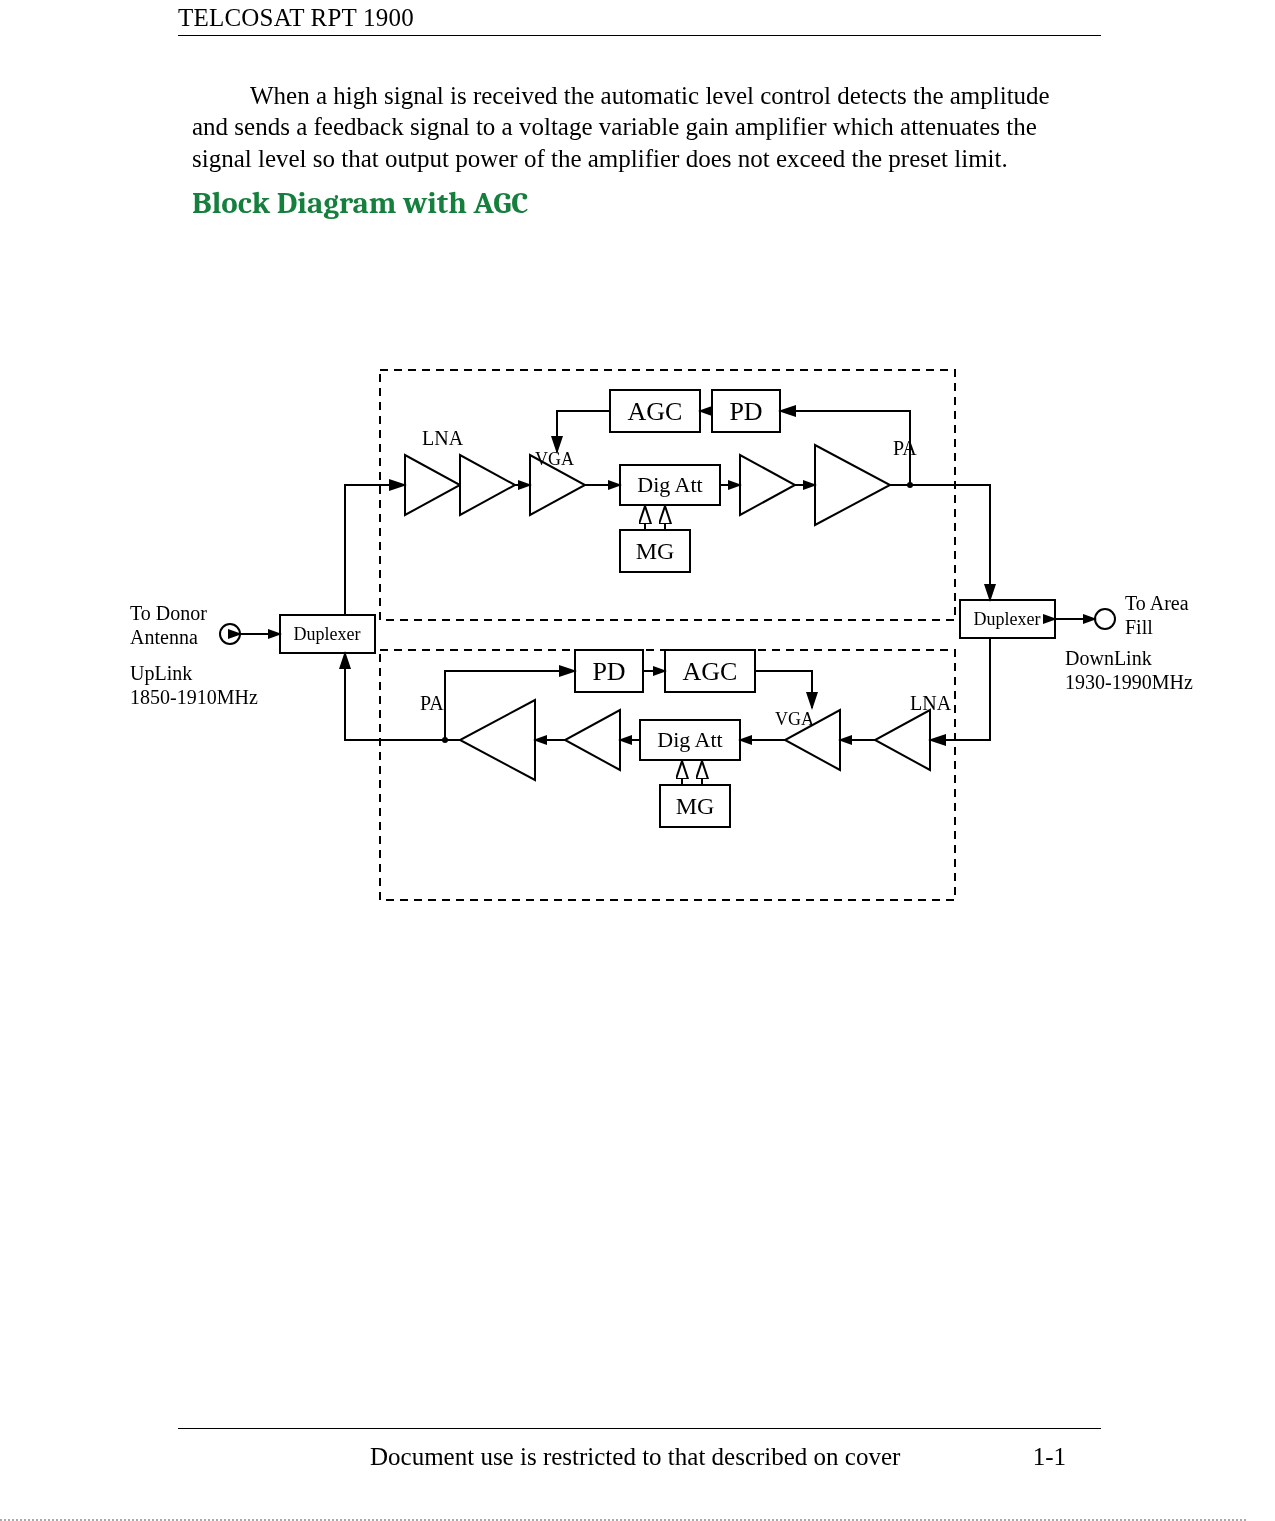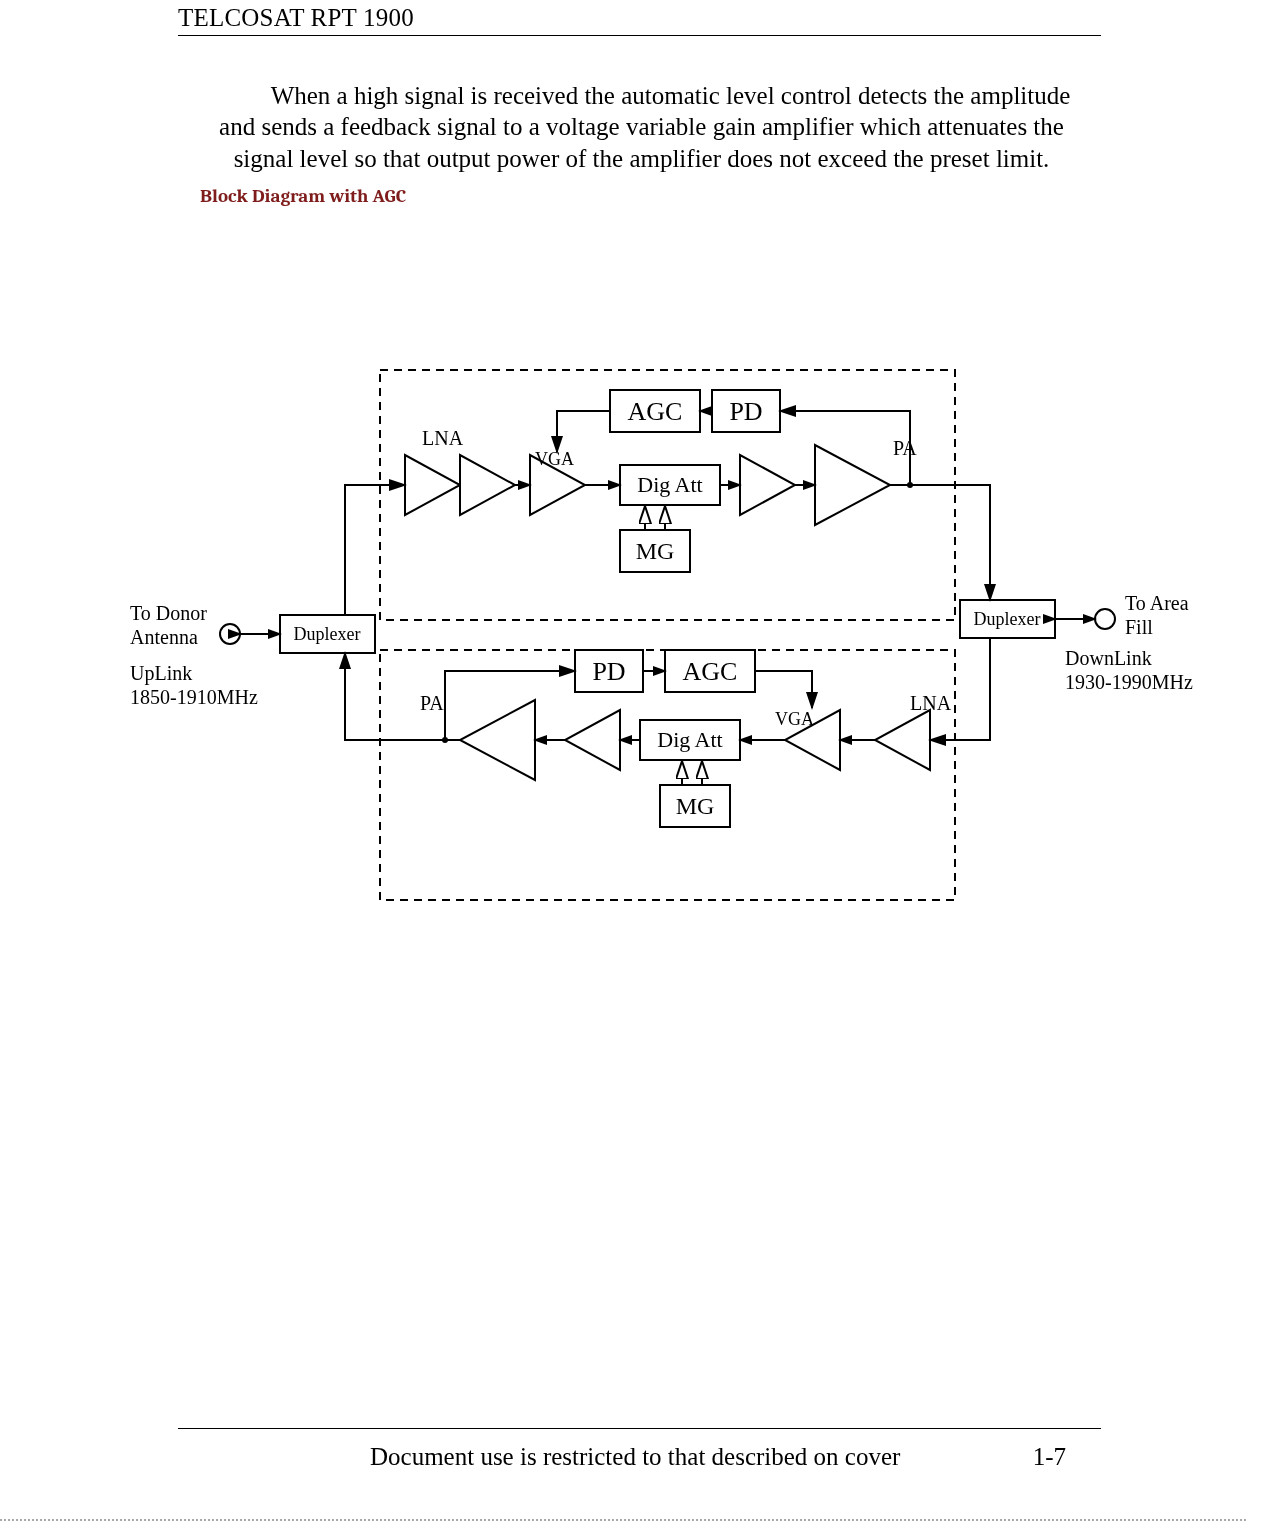--- a/index.html
+++ b/index.html
@@ -34,29 +34,28 @@
     margin: 3px 0 0 0;
   }
   .body-text {
     position: absolute;
     top: 80px;
     left: 192px;
     right: 155px;
     font-size: 25px;
     line-height: 1.25;
     text-indent: 58px;
-    text-align: center;
   }
   .section-heading {
     position: absolute;
     top: 185px;
-    left: 200px;
-    color: #7f1d1d;
+    left: 192px;
+    color: #15803d;
     font-family: Cambria, "Times New Roman", serif;
-    font-size: 19px;
+    font-size: 31px;
     font-weight: bold;
   }
   .diagram-canvas {
     position: absolute;
     top: 310px;
     left: 120px;
     width: 1100px;
     height: 650px;
   }
   .diagram-canvas svg { width: 100%; height: 100%; }
@@ -226,16 +225,16 @@
 
       <circle cx="790" cy="175" r="3" fill="#000"></circle>
       <polyline points="870,328 870,430 810,430" fill="none" stroke="#000" stroke-width="2" marker-end="url(#arrow)"></polyline>
 
       <circle cx="325" cy="430" r="3" fill="#000"></circle>
     </svg>
   </div>
 
   <hr class="footer-rule">
   <div class="footer-text">Document use is restricted to that described on cover</div>
-  <div class="footer-page">1-7</div>
+  <div class="footer-page">1-1</div>
 
   <div class="bottom-dots"></div>
 </div>
 
 </body></html>

